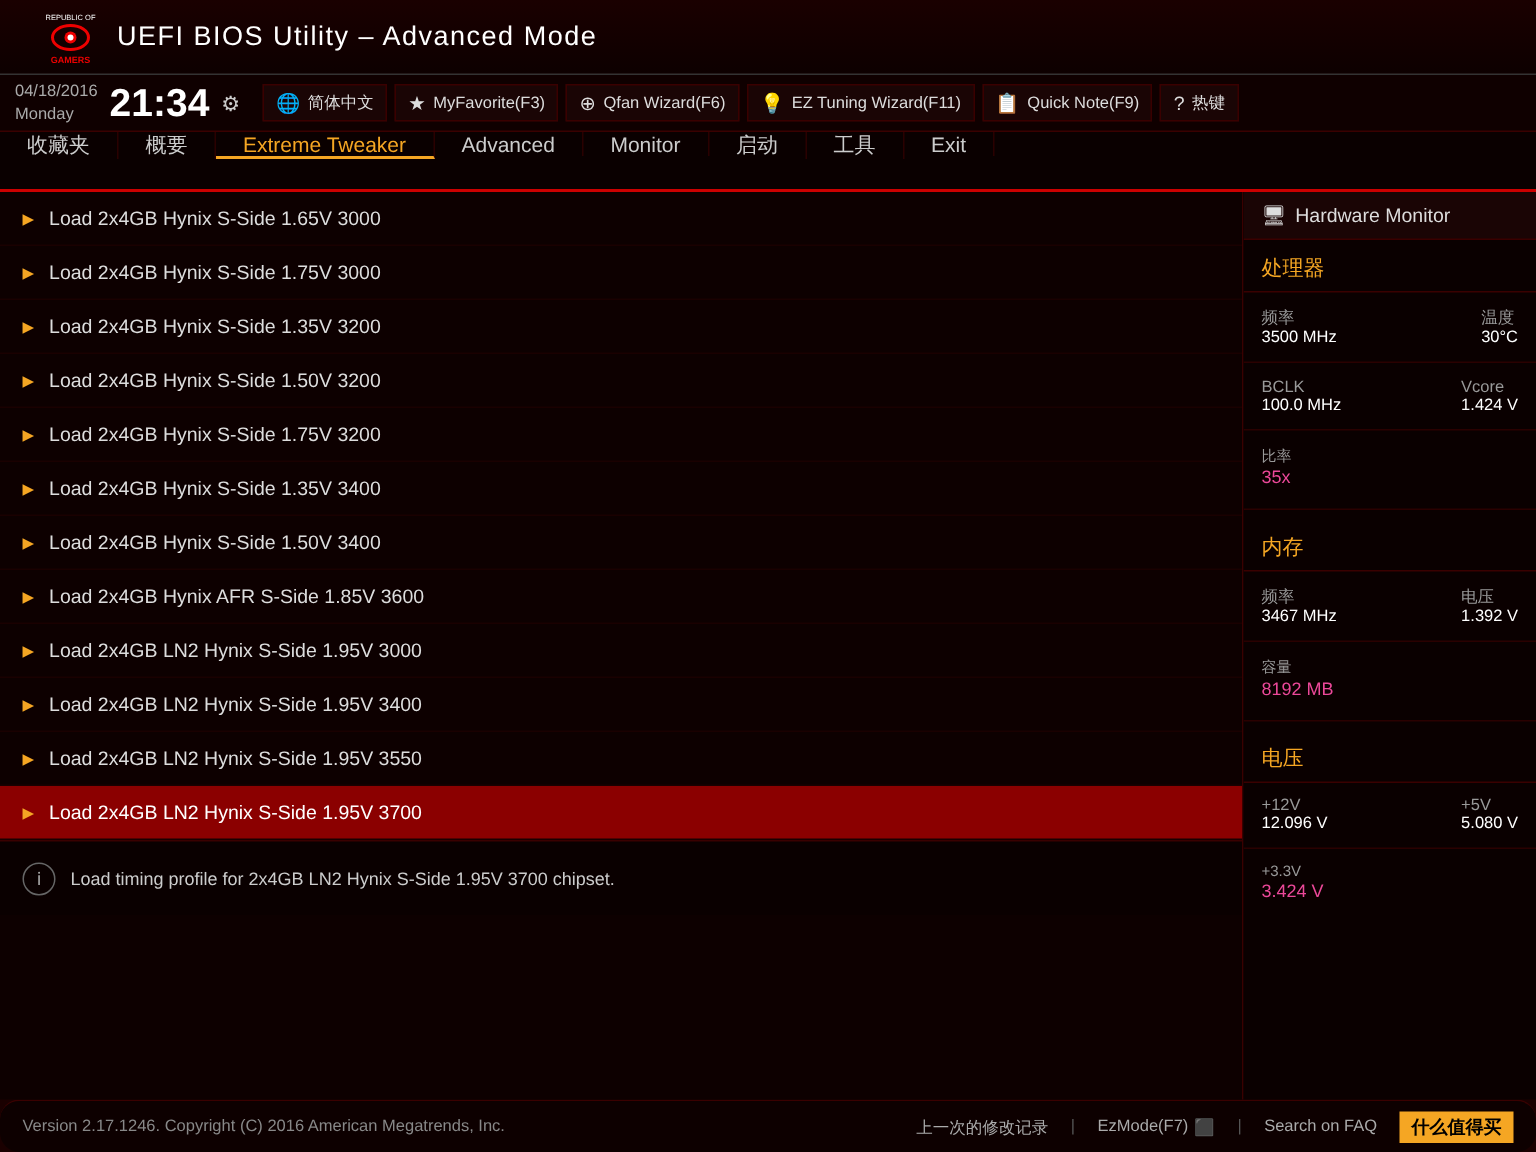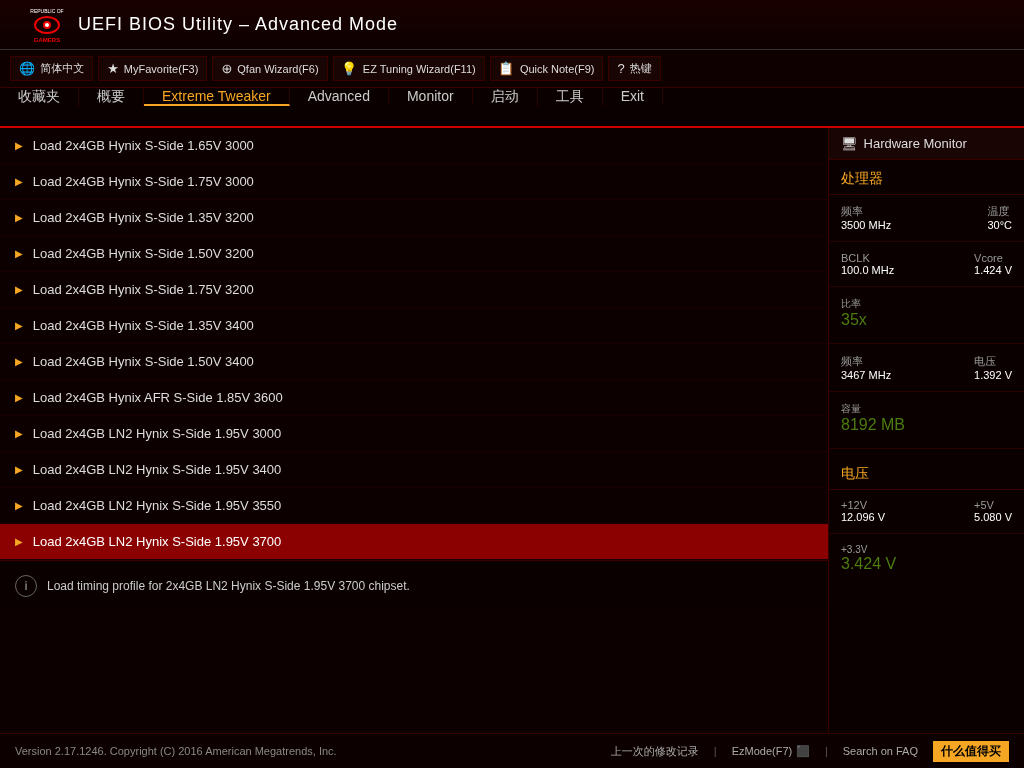--- a/index.html
+++ b/index.html
@@ -213,33 +213,34 @@
     .hw-label { color: #999; font-size: 11px; }
     .hw-value { color: #fff; font-size: 11px; }
     .hw-divider {
       border-bottom: 1px solid #2a0000;
       margin: 6px 0;
     }
     .hw-single {
       padding: 4px 12px 8px;
     }
     .hw-single .hw-label { color: #999; font-size: 10px; }
-    .hw-single .hw-value { color: #4d7c0f; font-size: 16px; }
+    .hw-single .hw-value { color: #ec4899; font-size: 12px; }
 
     
     #footer {
       background: #0d0000;
       border-top: 1px solid #3a0000;
       height: 35px;
       display: flex;
       align-items: center;
       justify-content: space-between;
       padding: 0 15px;
       font-size: 11px;
       color: #888;
+      border-radius: 13px;
     }
     .footer-right {
       display: flex;
       align-items: center;
       gap: 15px;
     }
     .footer-link {
       color: #aaa;
       cursor: pointer;
     }
@@ -276,20 +277,28 @@
         <text x="27" y="8" text-anchor="middle" fill="#fff" font-size="5" font-family="Arial">REPUBLIC OF</text>
 
         <text x="27" y="37" text-anchor="middle" fill="#e00" font-size="6" font-family="Arial" font-weight="bold">GAMERS</text>
       </svg>
     </div>
   </div>
   <div id="bios-title">UEFI BIOS Utility – Advanced Mode</div>
 </div>
 
 <div id="topbar">
+  <div class="topbar-time-area">
+    <div>
+      <div class="date-text">04/18/2016</div>
+      <div class="date-text">Monday</div>
+    </div>
+    <div class="time-text">21:34</div>
+    <span class="gear-icon">⚙</span>
+  </div>
 
   <div class="topbar-btn">
     <span class="topbar-icon">🌐</span>
     <span>简体中文</span>
   </div>
   <div class="topbar-btn">
     <span class="topbar-icon">★</span>
     <span>MyFavorite(F3)</span>
   </div>
   <div class="topbar-btn">
@@ -408,20 +417,21 @@
         <div class="hw-value">1.424 V</div>
       </div>
     </div>
     <div class="hw-divider"></div>
     <div class="hw-single">
       <div class="hw-label">比率</div>
       <div class="hw-value">35x</div>
     </div>
     <div class="hw-divider"></div>
 
+    <div class="hw-section-title">内存</div>
     <div class="hw-row">
       <div>
         <div class="hw-label">频率</div>
         <div class="hw-value">3467 MHz</div>
       </div>
       <div>
         <div class="hw-label">电压</div>
         <div class="hw-value">1.392 V</div>
       </div>
     </div>

